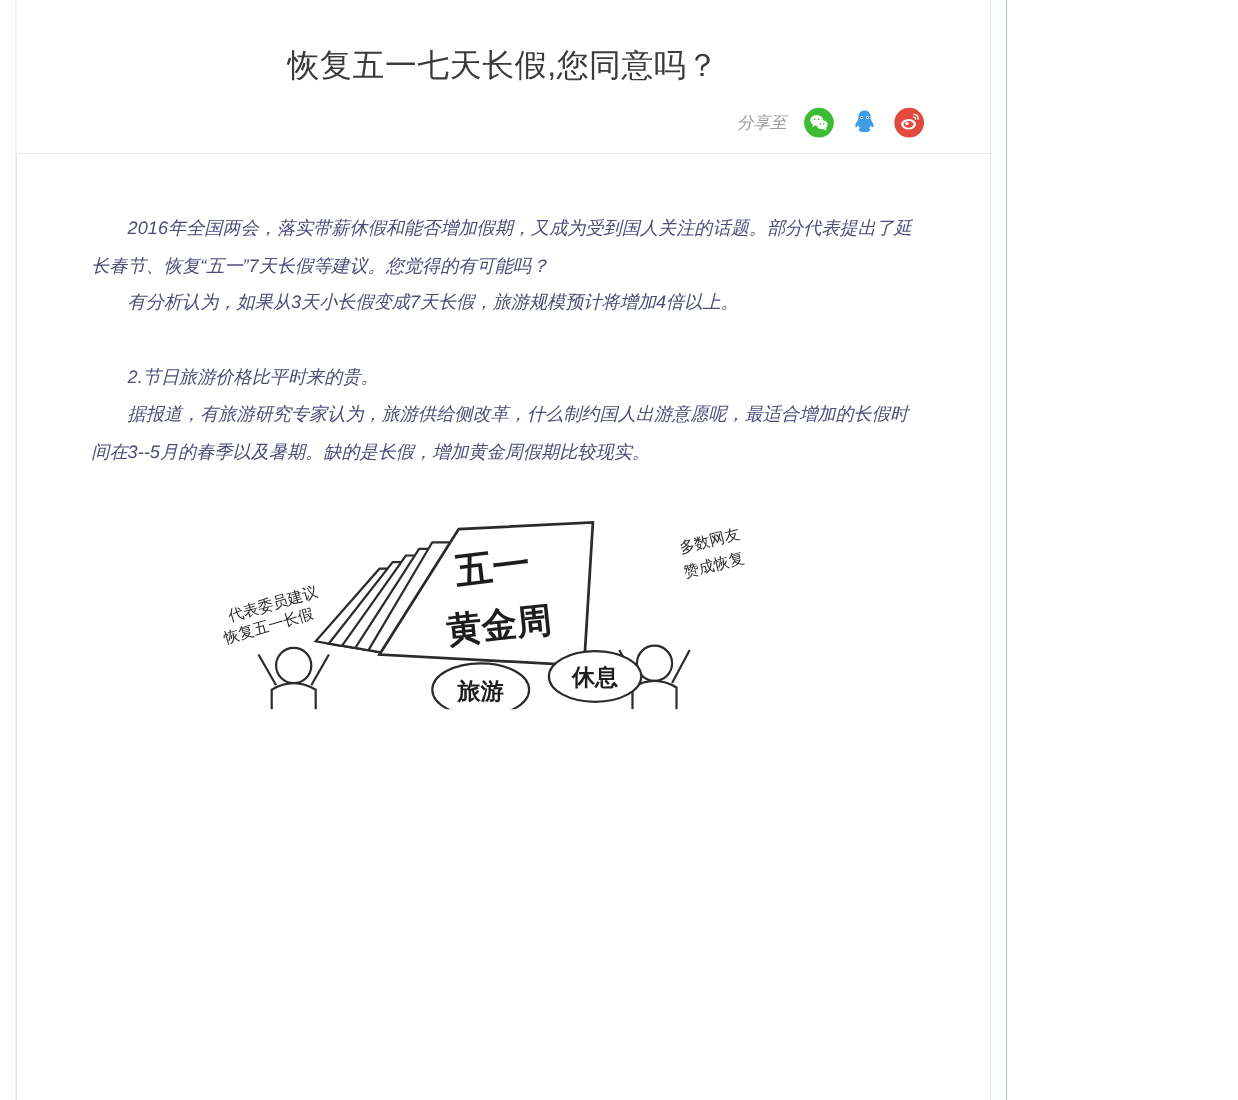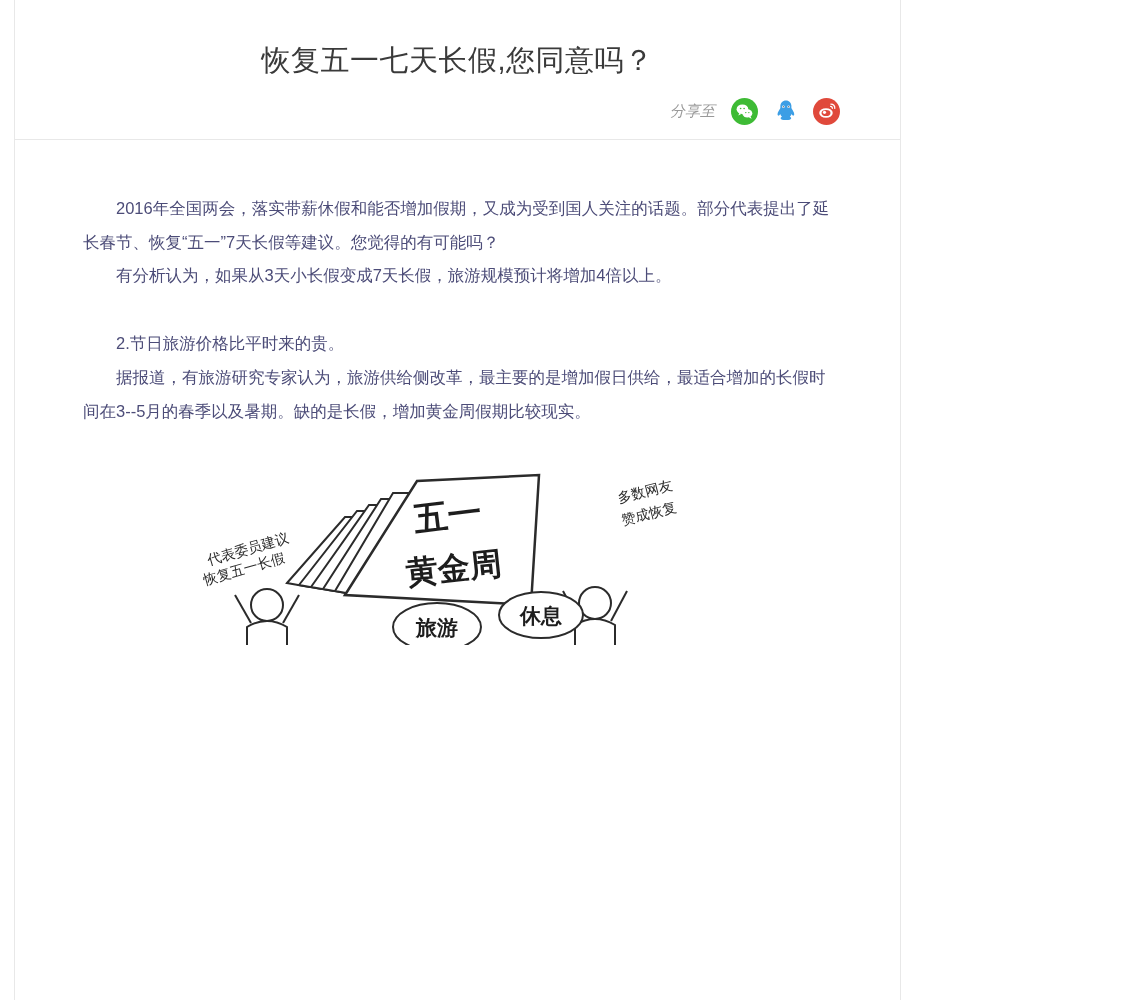--- a/index.html
+++ b/index.html
@@ -79,20 +79,21 @@
   .article {
     padding: 52px 66px 0 68px;
     color: #4a4a6a;
     font-size: 16.5px;
     line-height: 2.05;
   }
   .article p {
     margin: 0;
     text-indent: 2em;
     color: #4c4c78;
+    font-style: italic;
   }
   .article p.no-indent {
     text-indent: 0;
   }
   .article .spacer {
     height: 34px;
   }
   .link-strong {
     color: #1a4fd6;
     font-weight: bold;
@@ -171,21 +172,21 @@
       </div>
     </div>
 
     <div class="article">
       <p>2016年全国两会，落实带薪休假和能否增加假期，又成为受到国人关注的话题。部分代表提出了延长春节、恢复“五一”7天长假等建议。您觉得的有可能吗？</p>
       <p>有分析认为，如果从3天小长假变成7天长假，旅游规模预计将增加4倍以上。</p>
 
       <div class="spacer"></div>
 
       <p>2.节日旅游价格比平时来的贵。</p>
-      <p>据报道，有旅游研究专家认为，旅游供给侧改革，最主要的是增加假日供给，最适合增加的长假时间在3--5月的春季以及暑期。缺的是长假，增加黄金周假期比较现实。</p>
+      <p>据报道，有旅游研究专家认为，旅游供给侧改革，什么制约国人出游意愿呢，最适合增加的长假时间在3--5月的春季以及暑期。缺的是长假，增加黄金周假期比较现实。</p>
 
       <div class="illustration">
         <svg class="illu-svg" width="620" height="190" viewBox="0 0 620 190" aria-hidden="true">
 
           <g fill="#ffffff" stroke="#2b2b2b" stroke-width="2">
             <path d="M138 128 L196 62 L214 62 L160 132 Z"></path>
             <path d="M150 130 L208 56 L226 56 L172 134 Z"></path>
             <path d="M162 132 L220 50 L238 50 L184 136 Z"></path>
             <path d="M174 134 L232 44 L250 44 L196 138 Z"></path>
             <path d="M186 136 L244 38 L262 38 L208 140 Z"></path>

